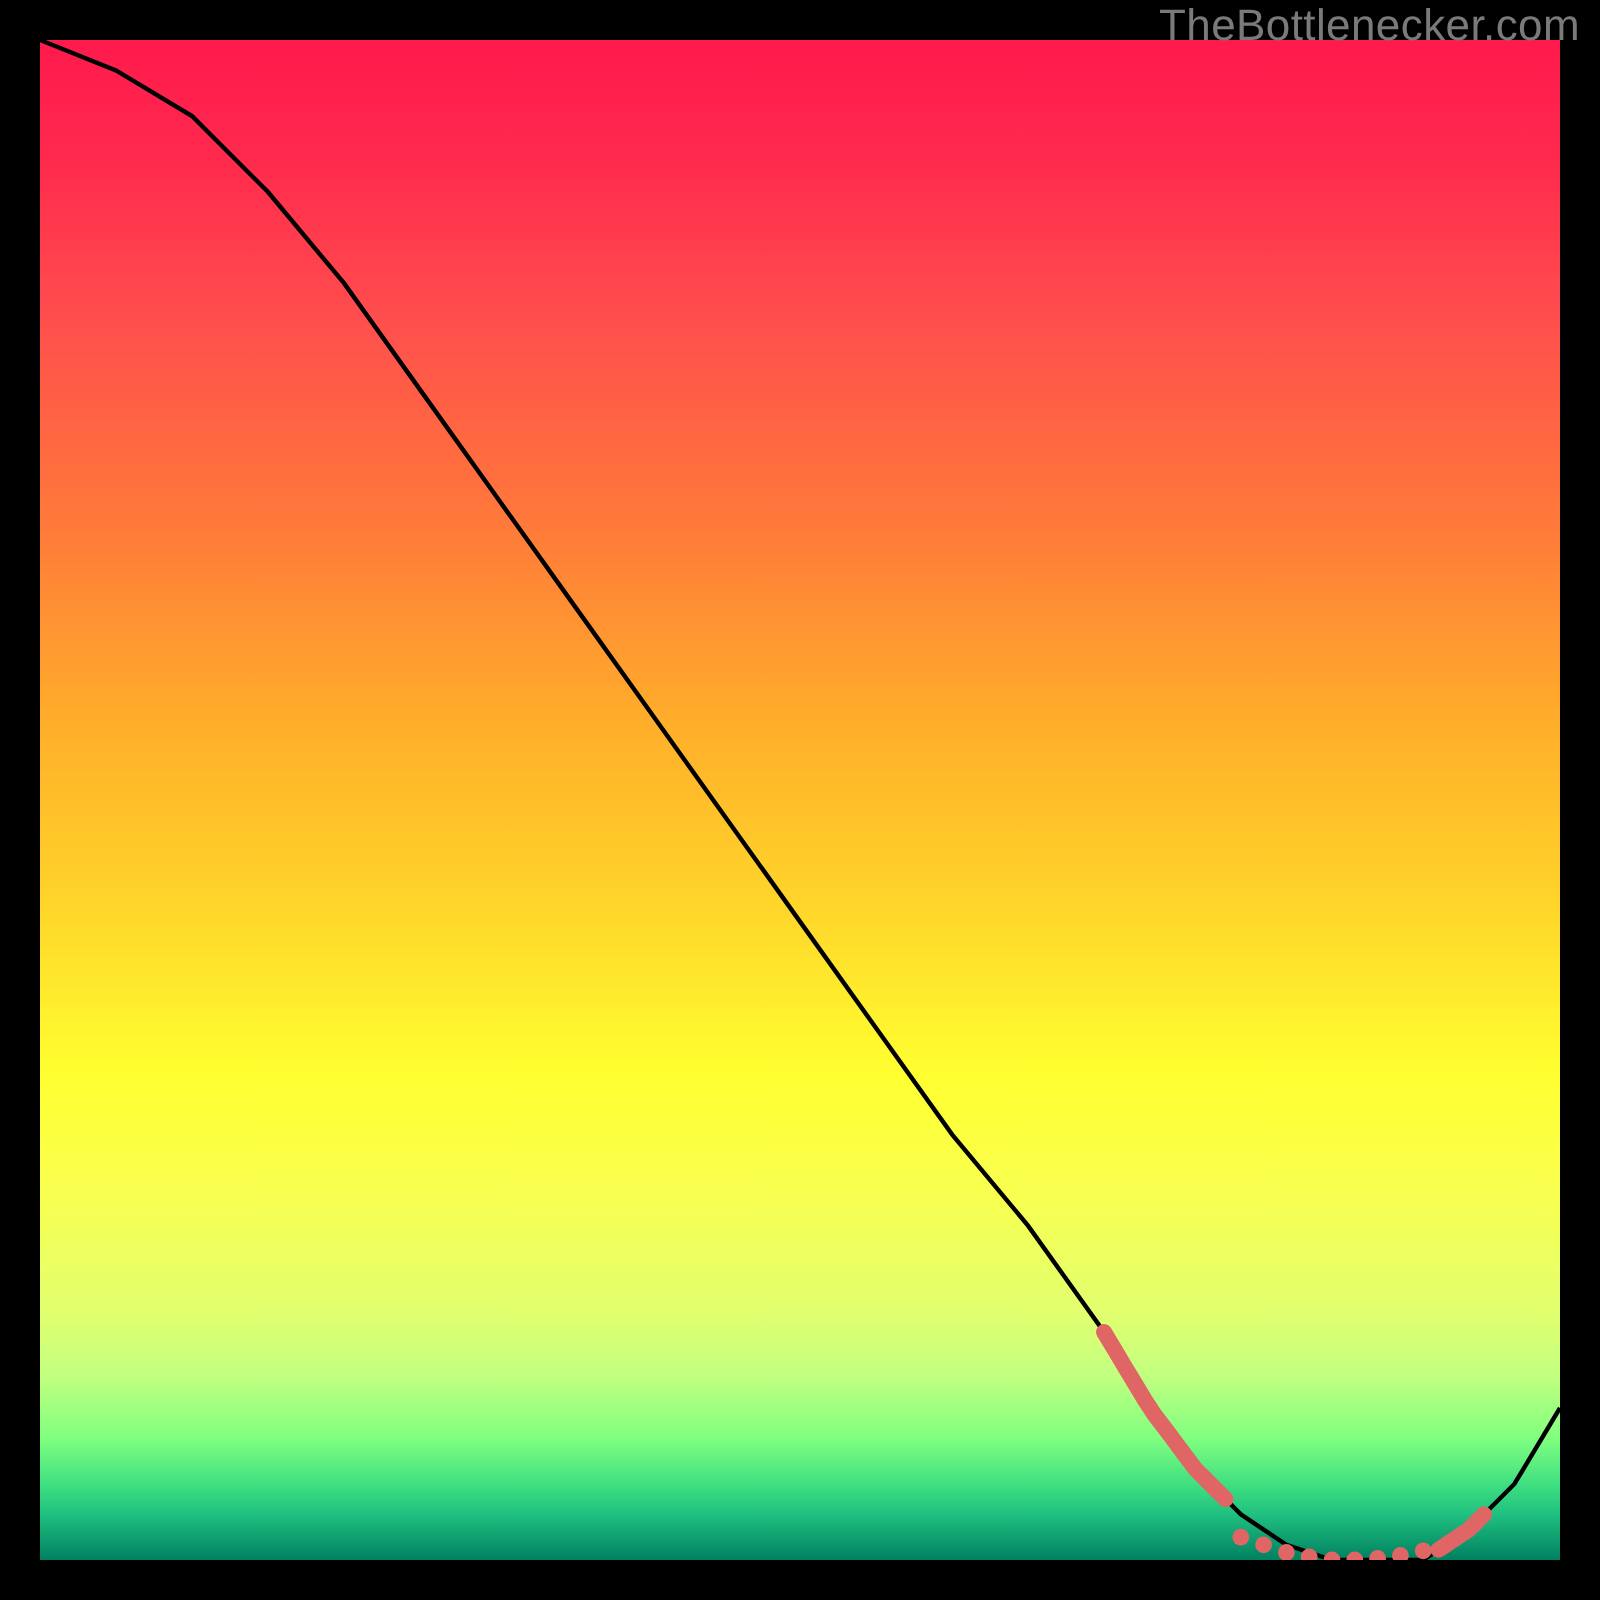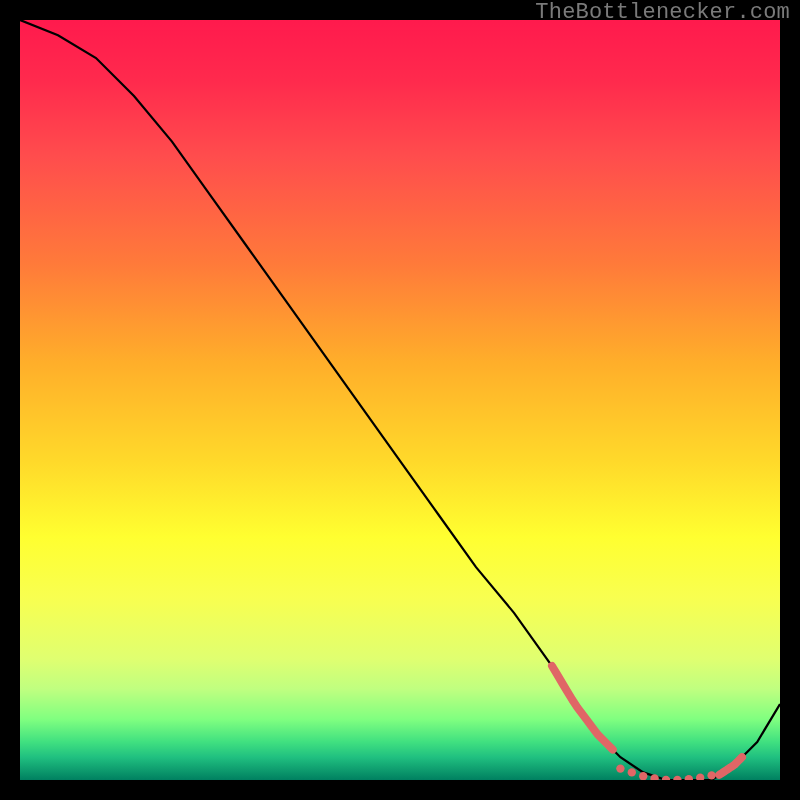--- a/index.html
+++ b/index.html
@@ -63,21 +63,20 @@
     stroke: none;
   }
   .watermark {
     position: absolute;
     top: 0px;
     right: 10px;
     color: #7a7a7a;
     font-size: 22px;
     letter-spacing: 0.2px;
     user-select: none;
-    font-family: Liberation Mono, monospace;
   }
 </style>
 </head>
 <body>
 
 <div class="frame">
 
   <div class="plot-area">
     <svg class="plot-svg" viewBox="0 0 760 760" preserveAspectRatio="none">
       <path id="curve-path" class="curve" d="M0.0 0.0 L38.0 15.2 L76.0 38.0 L114.0 76.0 L152.0 121.6 L190.0 174.8 L228.0 228.0 L266.0 281.2 L304.0 334.4 L342.0 387.6 L380.0 440.8 L418.0 494.0 L456.0 547.2 L494.0 592.8 L532.0 646.0 L554.8 684.0 L577.6 714.4 L600.4 737.2 L623.2 752.4 L646.0 760.0 L668.8 760.0 L691.6 760.0 L714.4 744.8 L737.2 722.0 L760.0 684.0"></path>

